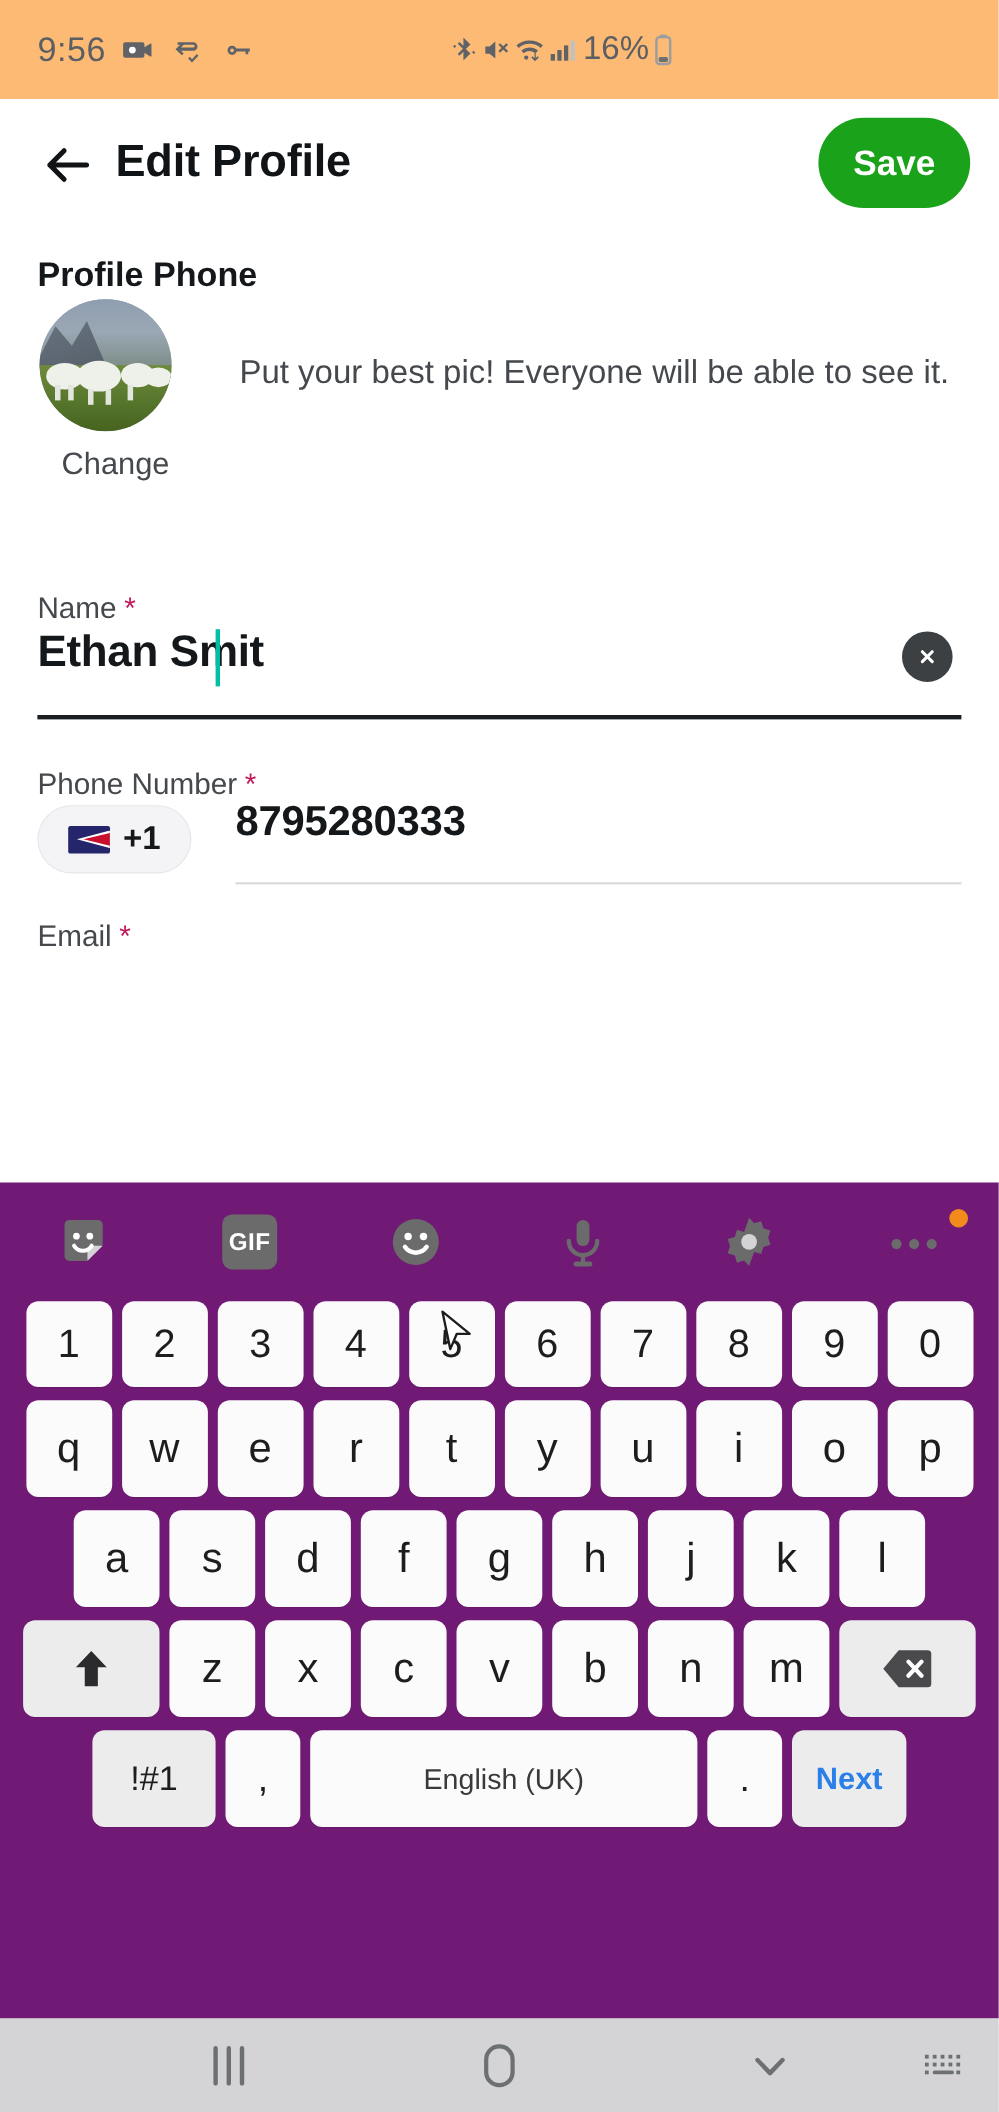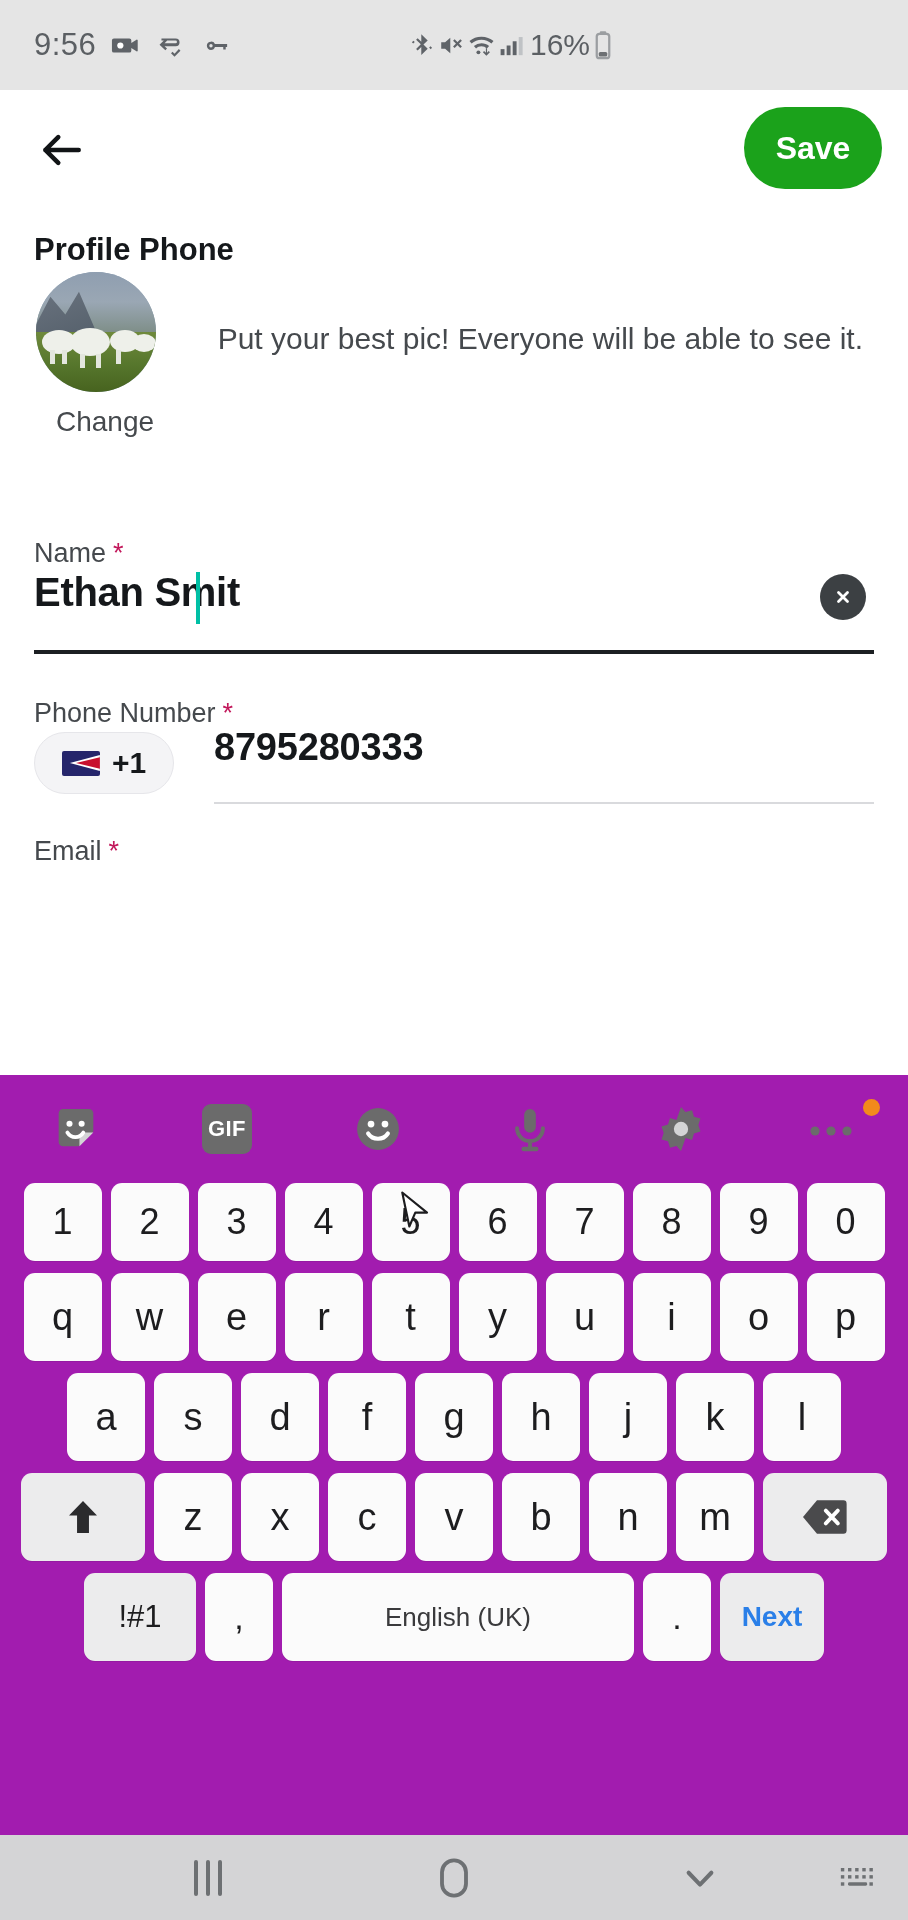--- a/index.html
+++ b/index.html
@@ -7,21 +7,21 @@
     width: 908px; height: 1920px;
     background: #ffffff;
     font-family: "Liberation Sans", sans-serif;
     overflow: hidden;
   }
   .phone { position: relative; width: 908px; height: 1920px; background: #ffffff; }
 
   
   .statusbar {
     position: absolute; top: 0; left: 0; width: 908px; height: 90px;
-    display: flex; align-items: center; background: #e5e5e5;
+    display: flex; align-items: center; background: #fdba74;
   }
   .sb-left { display: flex; align-items: center; gap: 14px; padding-left: 34px; }
   .sb-time { font-size: 31px; color: #5b5f63; letter-spacing: .5px; }
   .sb-right {
     position: absolute; left: 408px; top: 0; height: 90px;
     display: flex; align-items: center; 
   }
   .sb-pct { font-size: 30px; color: #5b5f63; margin-left: 4px; }
   .ic { display: inline-block; fill: #5f6368; }
 
@@ -138,21 +138,21 @@
     position: absolute; left: 214px; top: 516px;
     font-size: 38px; font-weight: bold; color: #15181b; letter-spacing: -0.2px;
   }
   .underline-idle {
     position: absolute; left: 214px; top: 592px; width: 660px; height: 2px; background: #d9dadd;
   }
 
   
   .keyboard {
     position: absolute; left: 0; top: 1075px; width: 908px; height: 760px;
-    background: #a21caf;
+    background: #701a75;
   }
   .kb-toolbar {
     position: absolute; top: 0; left: 0; width: 908px; height: 108px;
     display: flex; align-items: center;
   }
   .kb-tool {
     flex: 1; display: flex; align-items: center; justify-content: center;
     height: 108px; position: relative; cursor: pointer;
   }
   .badge-dot {
@@ -251,20 +251,21 @@
       </svg>
     </div>
   </div>
 
   <div class="appbar">
     <div class="back-btn">
       <svg width="50" height="50" viewBox="0 0 24 24">
         <path fill="none" stroke="#111416" stroke-width="2.2" stroke-linecap="round" stroke-linejoin="round" d="M20 12H4m0 0l6.2-6.2M4 12l6.2 6.2"></path>
       </svg>
     </div>
+    <div class="title">Edit Profile</div>
     <button class="save-btn">Save</button>
   </div>
 
   <div class="content">
 
     <div class="section-label" style="top:22px;">Profile Phone</div>
 
     <div class="avatar-wrap">
       <div class="avatar">
         <div class="av-sky"></div>

